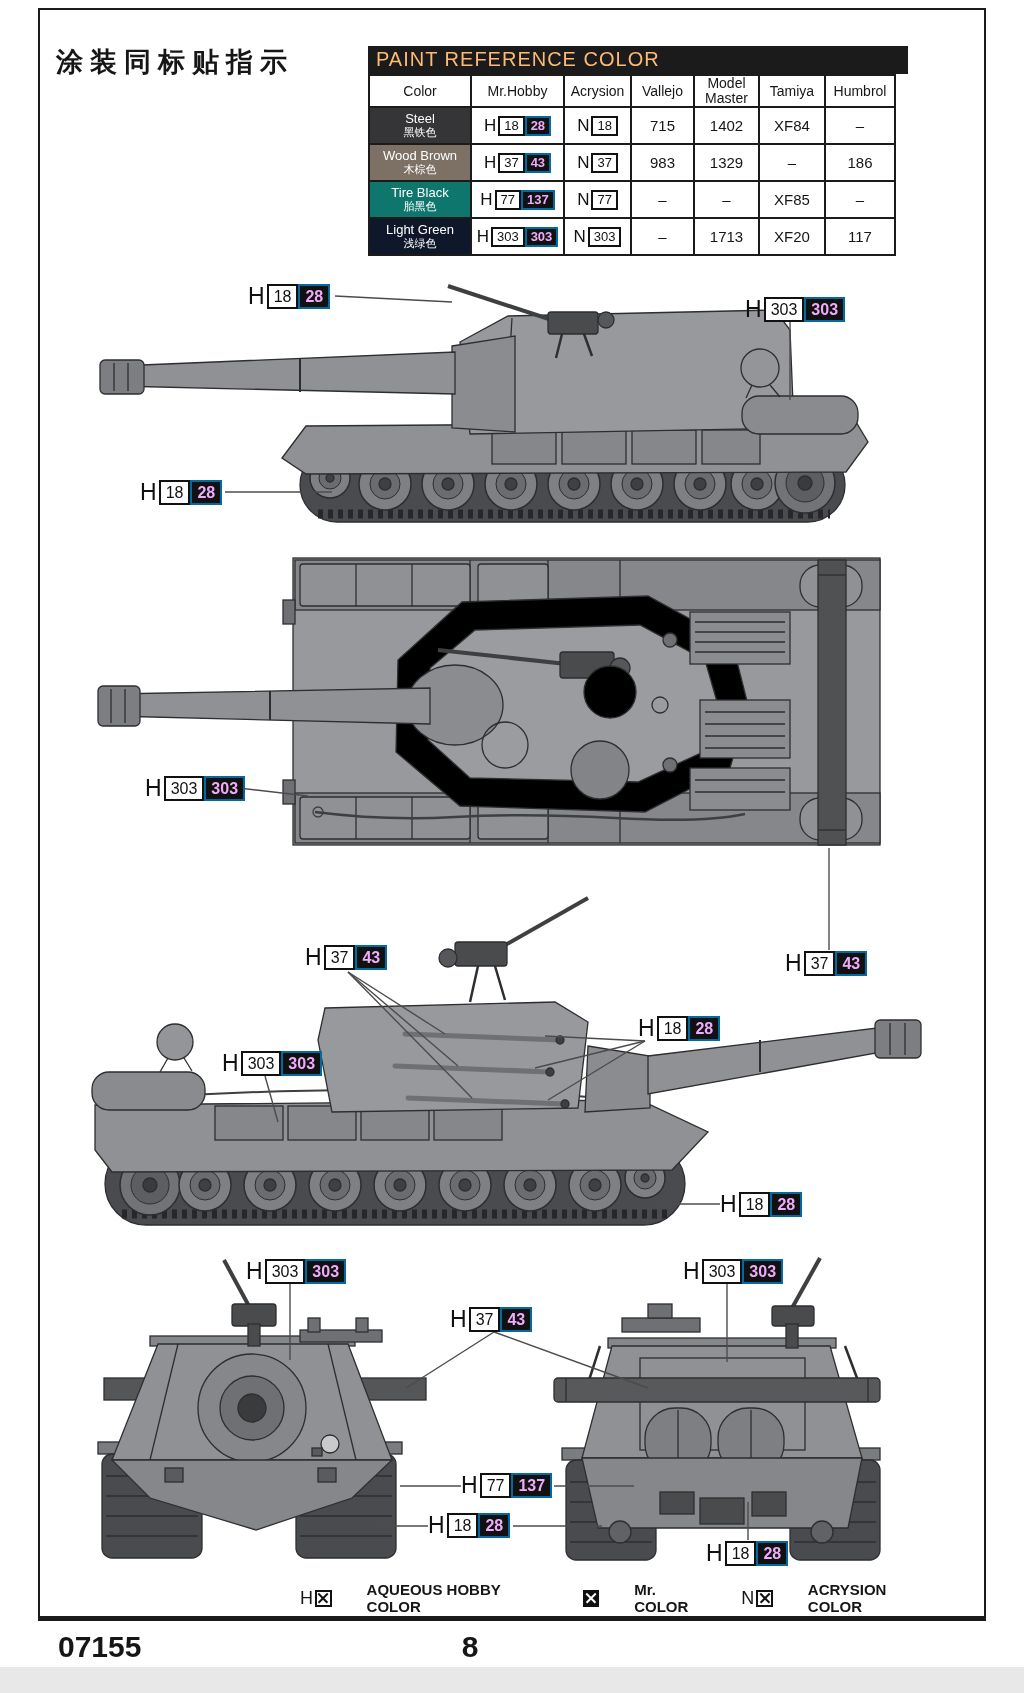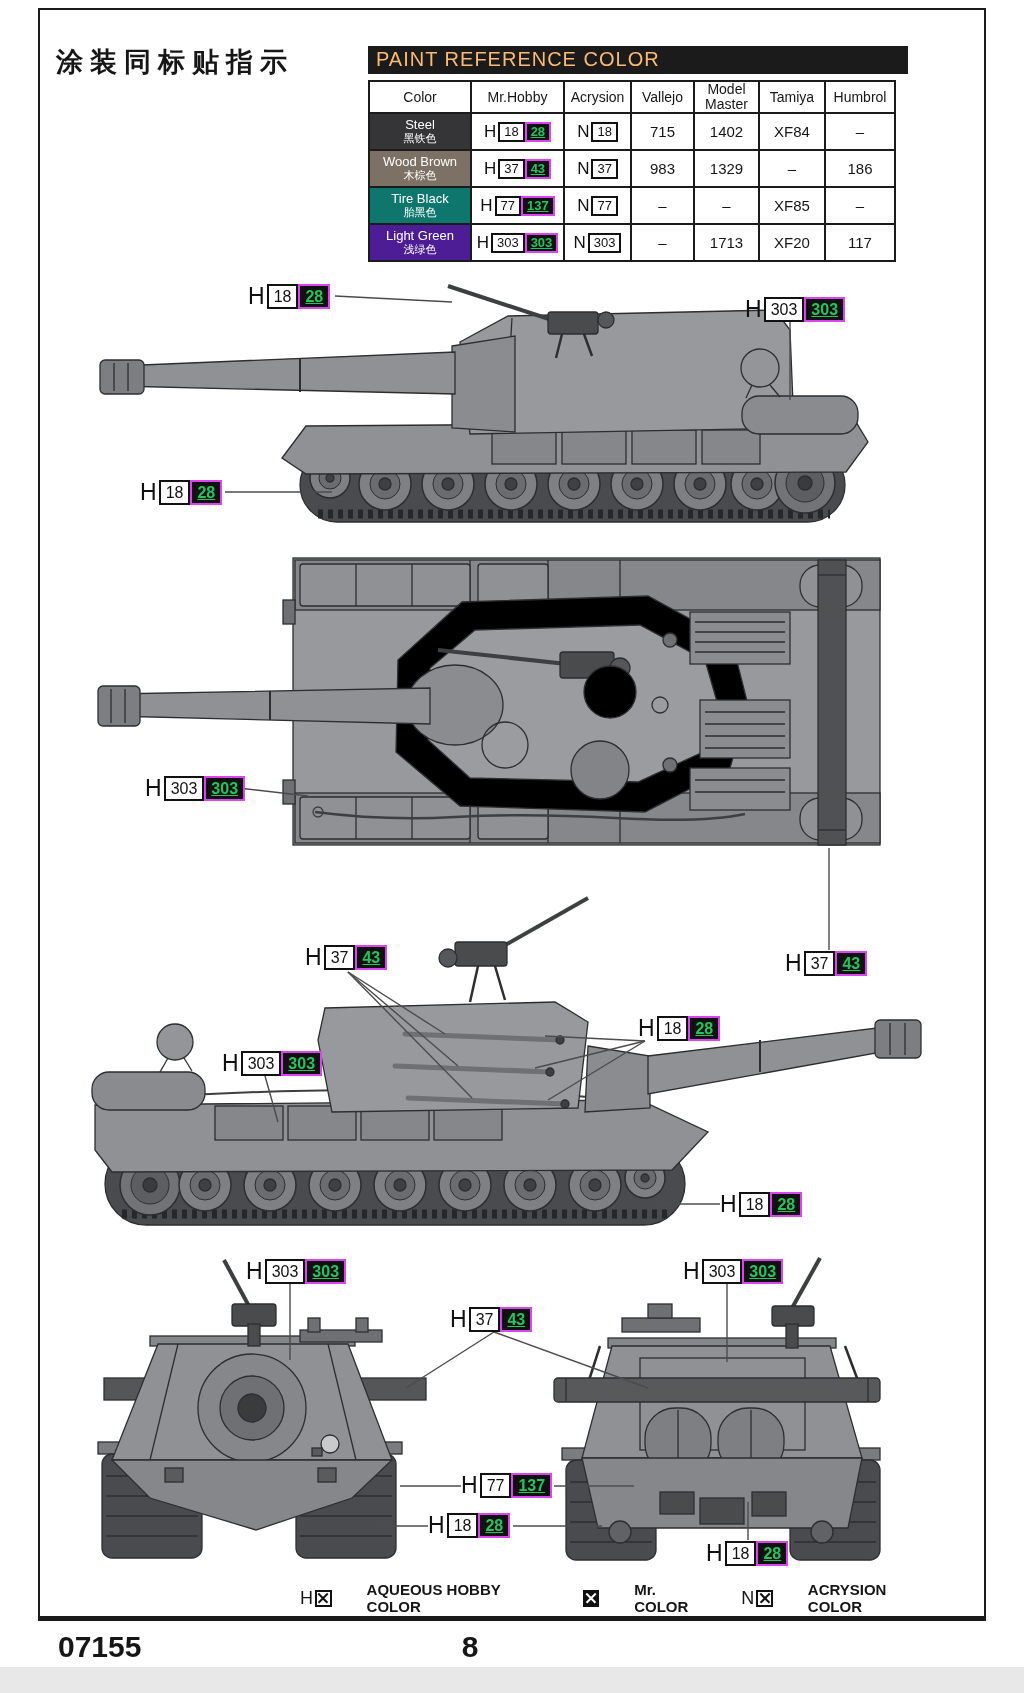--- a/index.html
+++ b/index.html
@@ -7,35 +7,35 @@
         font-family:"Liberation Sans","DejaVu Sans",sans-serif;color:#161616;overflow:hidden;}
   #frame{position:absolute;left:38px;top:8px;width:944px;height:1606px;
          border:2px solid #1b1b1b;border-bottom-width:5px;}
   
   #title-cn{position:absolute;left:56px;top:44px;font-size:27px;font-weight:bold;letter-spacing:7px;}
   #title-en{position:absolute;left:55px;top:79px;font-size:23px;font-weight:bold;}
   
   #ptable{position:absolute;left:368px;top:46px;width:540px;}
   #ptable .bar{background:#1b1b1b;color:#fdba74;font-size:20px;letter-spacing:1px;
                padding:2px 0 3px 8px;font-weight:normal;}
-  table.paint{border-collapse:collapse;margin-top:6px;width:526px;table-layout:fixed;}
+  table.paint{border-collapse:collapse;width:526px;table-layout:fixed;}
   table.paint th,table.paint td{border:2px solid #1b1b1b;text-align:center;vertical-align:middle;
                font-size:15px;padding:0;}
   table.paint th{font-weight:normal;font-size:14px;height:30px;line-height:1.05;}
   table.paint td{height:35px;}
   td.name{color:#fff;line-height:1.05;}
   .nm-en{font-size:13px;}
   .nm-cn{font-size:11px;margin-top:1px;}
   
   .co{display:inline-flex;align-items:center;}
   .co-h{font-size:23px;line-height:26px;color:#111;margin-right:2px;}
   .co-w{display:inline-block;background:#fff;border:2px solid #111;color:#111;
         font-size:16px;line-height:21px;padding:0 5px;height:21px;}
-  .co-b{display:inline-block;background:#111;border:2px solid #d946ef;color:#22c55e;font-weight:bold;
-        font-size:16px;line-height:21px;padding:0 5px;height:21px;text-decoration:underline;}
+  .co-b{display:inline-block;background:#111;border:2px solid #0369a1;color:#f0abfc;font-weight:bold;
+        font-size:16px;line-height:21px;padding:0 5px;height:21px;}
   .sm .co-h{font-size:17px;line-height:20px;margin-right:2px;}
   .sm .co-w,.sm .co-b{font-size:13px;line-height:16px;height:16px;padding:0 4px;border-width:2px;}
   .callout{position:absolute;display:flex;align-items:center;height:26px;}
   
   #legend{position:absolute;left:300px;top:1581px;width:670px;display:flex;align-items:center;}
   .lg-item{display:flex;align-items:center;margin-right:30px;}
   .lg-prefix{font-size:18px;margin-right:2px;}
   .xmark{position:relative;display:inline-block;width:13px;height:13px;border:2px solid #111;
          background:#fff;color:#111;margin-right:7px;}
   .xmark.dark{background:#111;color:#fff;}
@@ -129,21 +129,21 @@
         <td><span class="co sm">
           <span class="co-h">N</span>
           <span class="co-w">77</span>
               </span></td>
         <td>–</td>
         <td>–</td>
         <td>XF85</td>
         <td>–</td>
       </tr>
       <tr>
-        <td class="name" style="background: #4c1d95;">
+        <td class="name" style="background: #0f172a;">
           <div class="nm-en">Light Green</div>
           <div class="nm-cn">浅绿色</div>
             </td>
         <td><span class="co sm">
           <span class="co-h">H</span>
           <span class="co-w">303</span>
           <span class="co-b">303</span>
               </span></td>
         <td><span class="co sm">
           <span class="co-h">N</span>

